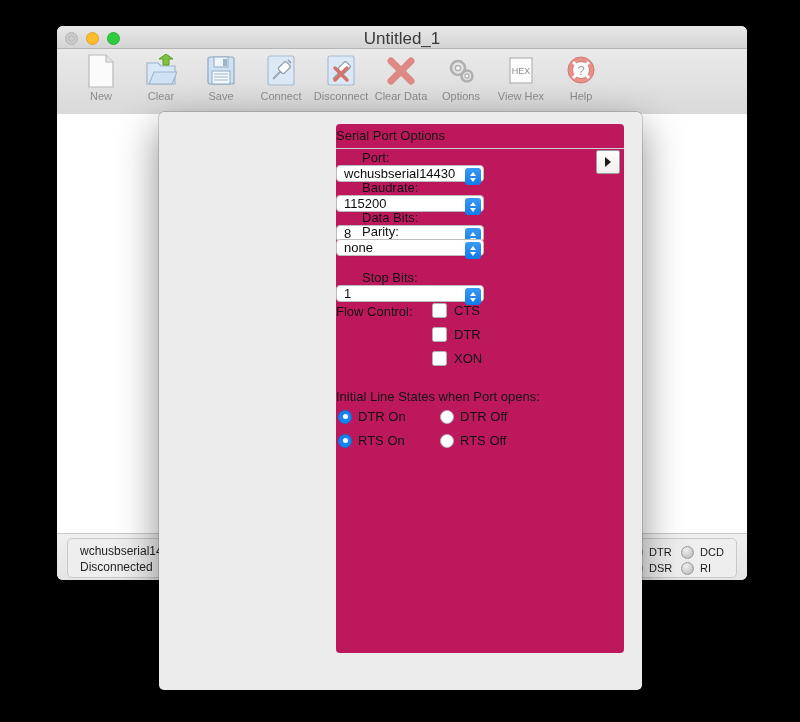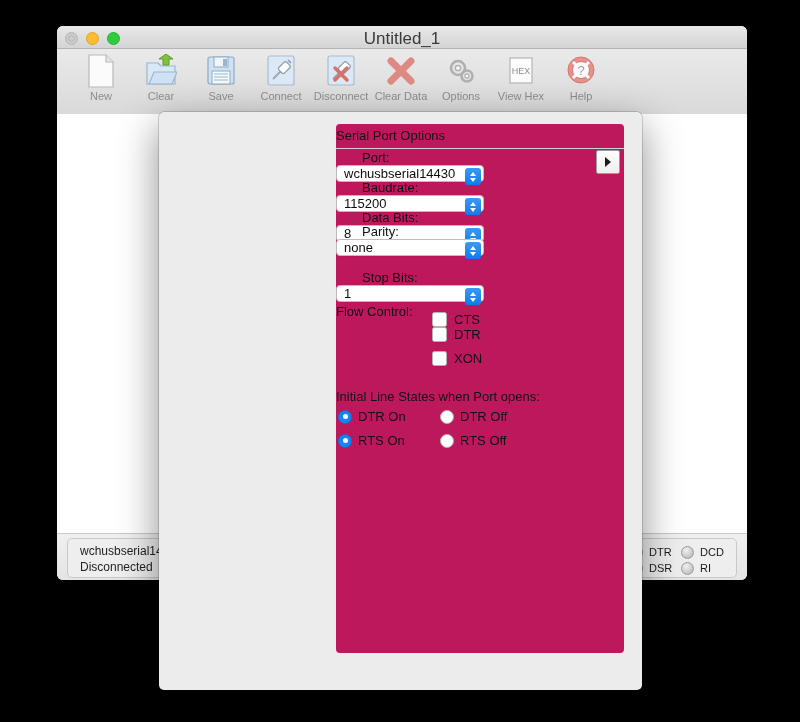--- a/index.html
+++ b/index.html
@@ -434,21 +434,21 @@
           <span>1</span>
           <span class="stepper">
             <i class="chev up"></i>
               <i class="chev dn"></i>
           </span>
         </div>
       </div>
 
       <div class="section-title" style="left:0; top:180px;">Flow Control:</div>
 
-      <div class="cbrow" style="left:96px; top:188px;">
+      <div class="cbrow" style="left:96px; top:179px;">
         <div class="checkbox"></div>
         <div class="cblabel">CTS</div>
       </div>
       <div class="cbrow" style="left:96px; top:203px;">
         <div class="checkbox"></div>
         <div class="cblabel">DTR</div>
       </div>
       <div class="cbrow" style="left:96px; top:227px;">
         <div class="checkbox"></div>
         <div class="cblabel">XON</div>

